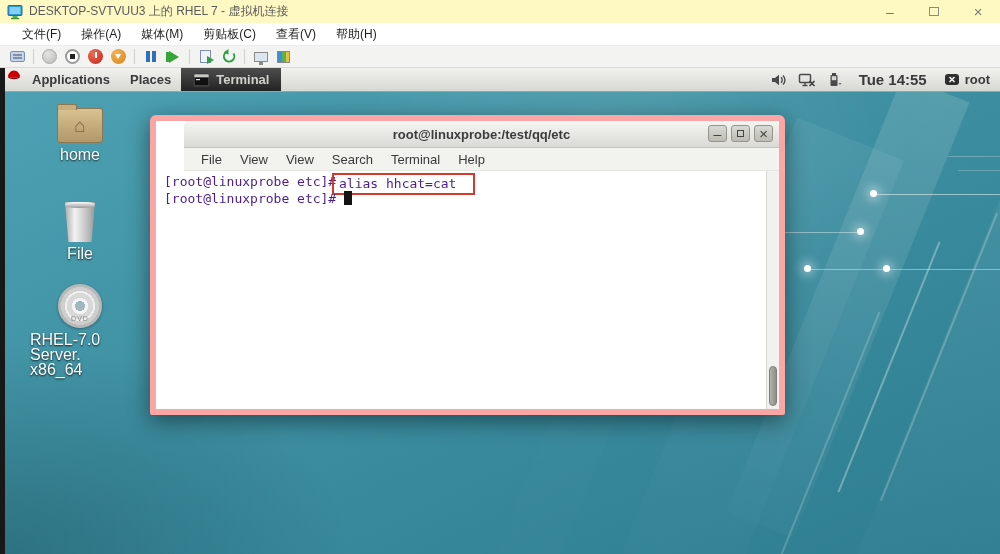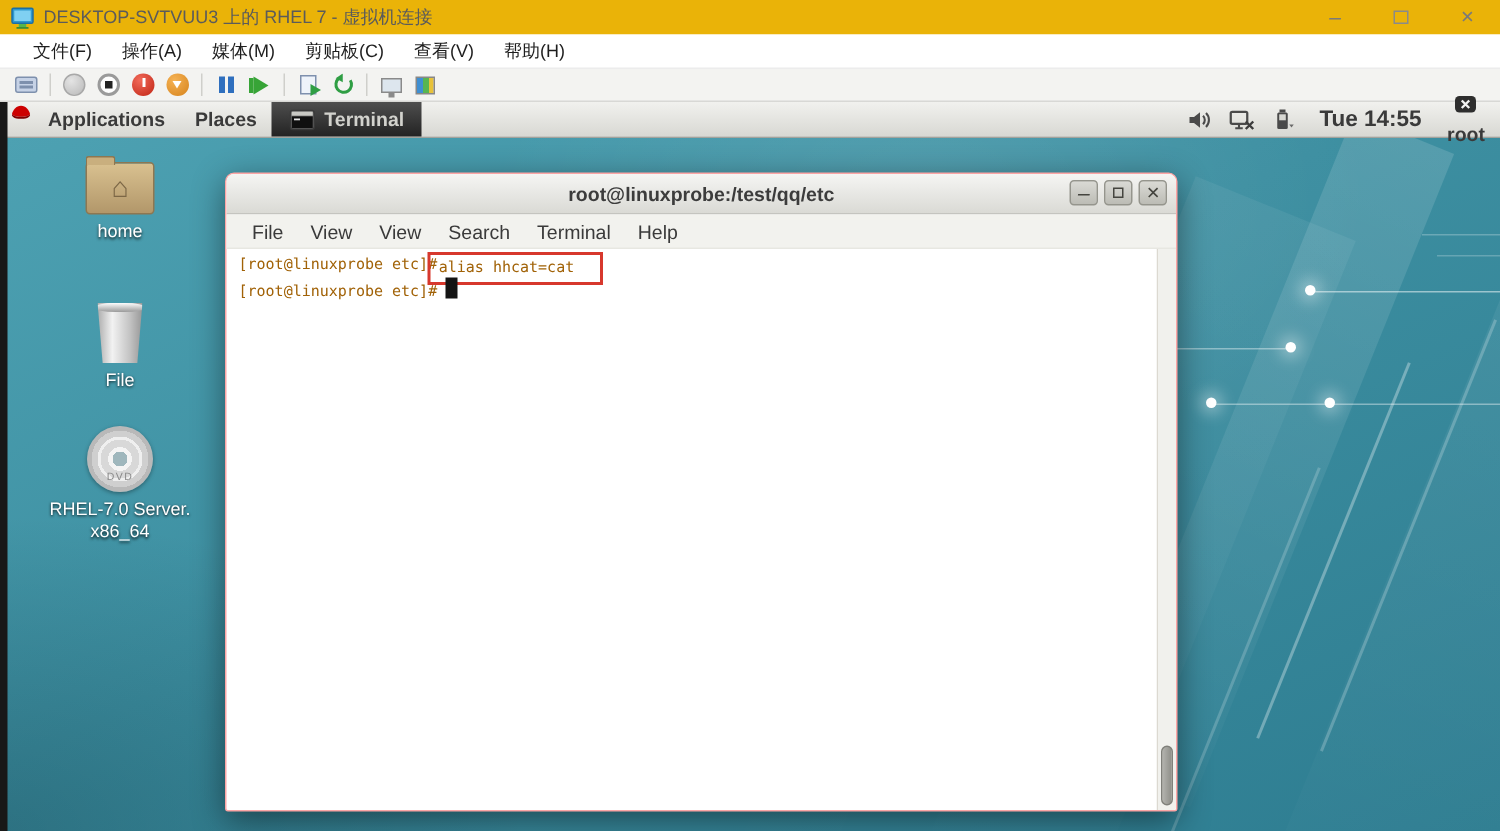--- a/index.html
+++ b/index.html
@@ -1,20 +1,20 @@
 <!DOCTYPE html>
 <html><head>
 <meta charset="utf-8">
 <style>
   * { margin:0; padding:0; box-sizing:border-box; }
   body { background:#ffffff; font-family:"Liberation Sans", sans-serif; }
   #screen { position:relative; width:1000px; height:554px; overflow:hidden; background:#fff; }
 
   
-  .titlebar { position:absolute; left:0; top:0; width:100%; height:23px; background:#eab308;
+  .titlebar { position:absolute; left:0; top:0; width:100%; height:23px; background:#fef9c3;
               display:flex; align-items:center; padding-left:7px; }
   .app-icon svg { display:block; }
   .host-title { font-size:12px; color:#5b5b5b; margin-left:6px; }
   .win-controls { position:absolute; right:0; top:0; height:23px; display:flex; }
   .wc { width:44px; height:23px; display:flex; align-items:center; justify-content:center; color:#7a7a7a; }
   .g-min::before { content:"–"; font-size:14px; }
   .g-max { width:10px; height:9px; border:1px solid #8a8a8a; display:inline-block; }
   .g-close::before { content:"×"; font-size:15px; }
 
   .menubar { position:absolute; left:0; top:23px; width:100%; height:23px; background:#ffffff;
@@ -53,75 +53,75 @@
   .gnomebar { position:absolute; left:0; top:68px; width:100%; height:24px;
               background:linear-gradient(#f1f1ee,#d8d8d3); border-bottom:1px solid #a2a29c;
               display:flex; align-items:center; z-index:8; }
   .gb-left { display:flex; align-items:flex-start; height:100%; margin-left:6px; }
   .gb-item { padding:0 10px; font-weight:700; font-size:13px; color:#3a3a3a; height:100%;
              display:flex; align-items:center; }
   .task-btn { height:100%; display:flex; align-items:center; gap:6px; padding:0 12px;
               background:linear-gradient(#4e4e4e,#232323); color:#d2d2cd; font-weight:700; font-size:13px; }
   .gb-right { margin-left:auto; display:flex; align-items:center; height:100%; gap:11px; padding-right:10px; }
   .gb-clock { font-weight:700; font-size:15px; color:#3a3a3a; padding:0 6px; }
-  .gb-user { display:flex; align-items:center; gap:5px; font-weight:700; font-size:13px; color:#3a3a3a;flex-direction:column; }
+  .gb-user { display:flex; align-items:center; gap:5px; font-weight:700; font-size:13px; color:#3a3a3a; }
 
   
   .desktop { position:absolute; left:0; top:92px; width:1000px; height:462px; overflow:hidden;
              background:
                radial-gradient(ellipse 420px 260px at 62% 8%, rgba(255,255,255,0.09), transparent 70%),
                radial-gradient(ellipse 500px 300px at 0% 100%, rgba(0,30,40,0.25), transparent 70%),
                linear-gradient(155deg, #4da1b2 0%, #3d8fa1 45%, #2e7d91 100%); }
   .vm-edge { position:absolute; left:0; top:68px; width:5px; height:486px; background:#181818; z-index:9; }
   .wp { position:absolute; pointer-events:none; }
   .stripe { background:linear-gradient(rgba(255,255,255,0.17), rgba(255,255,255,0.02)); transform:rotate(22deg); }
   .wline { height:1px; background:rgba(255,255,255,0.5); }
   .dline { width:2px; background:rgba(255,255,255,0.32); transform:rotate(22deg); }
   .dot { width:7px; height:7px; border-radius:50%; background:#fff;
          box-shadow:0 0 10px 4px rgba(255,255,255,0.38); }
 
   
   .dicon { position:absolute; width:100px; display:flex; flex-direction:column; align-items:center; z-index:3; }
-  .dicon-label { margin-top:4px; font-size:12px; color:#ffffff; text-shadow:0 1px 2px rgba(0,0,0,0.85);
-                 text-align:center; line-height:15px; }
+  .dicon-label { margin-top:4px; font-size:16px; color:#ffffff; text-shadow:0 1px 2px rgba(0,0,0,0.85);
+                 line-height:15px; }
   .folder { width:46px; height:35px; background:linear-gradient(#d9c190,#b2976a); border:1px solid #8d7751;
             border-radius:3px; position:relative; margin-top:8px;
             display:flex; align-items:center; justify-content:center; }
   .folder::before { content:""; position:absolute; left:-1px; top:-5px; width:18px; height:5px;
                     background:#c9af7e; border:1px solid #8d7751; border-bottom:none; border-radius:2px 2px 0 0; }
   .folder .house { font-size:19px; color:#7c6746; line-height:1; }
   .bucket { width:34px; height:40px; margin-top:4px;
             background:linear-gradient(90deg,#9e9e9e,#f2f2f2 35%,#c2c2c2 70%,#8d8d8d);
             clip-path:polygon(6% 0,94% 0,84% 100%,16% 100%); position:relative; }
   .bucket::before { content:""; position:absolute; left:0; top:0; width:100%; height:6px;
                     background:linear-gradient(#fdfdfd,#9a9a9a); border-radius:50%/60%; }
   .disc { width:44px; height:44px; border-radius:50%; position:relative;
           background:radial-gradient(circle, #9fb7bd 0 5px, #f4f4f4 5px 8px, #d8d8d8 8px 13px, #efefef 13px 15px,
                      #cfcfcf 15px 19px, #b9b9b9 19px 22px);
           box-shadow:0 1px 3px rgba(0,0,0,0.35); display:flex; align-items:flex-end; justify-content:center; }
   .disc-text { font-size:7px; color:#8a8a8a; margin-bottom:6px; letter-spacing:1px; }
 
   
-  .term { position:absolute; left:150px; top:115px; width:635px; height:426px; background:#ffffff;
-          border:1px solid #fca5a5; border-radius:6px 6px 2px 2px;
-          box-shadow:0 6px 22px rgba(0,0,0,0.45); z-index:6; }
+  .term { position:absolute; left:150px; top:115px; width:635px; height:300px; background:#ffffff;
+          border:6px solid #fca5a5; border-radius:6px 6px 2px 2px;
+          box-shadow:0 6px 22px rgba(0,0,0,0.45); z-index:6;padding-left:28px; }
   .term-header { height:27px; background:linear-gradient(#f5f5f3,#dadad5); border-bottom:1px solid #c4c4bf;
                  border-radius:5px 5px 0 0; position:relative;
                  display:flex; align-items:center; justify-content:center; }
   .term-title { font-weight:700; font-size:13px; color:#3c3c3c; }
   .term-btns { position:absolute; right:6px; top:4px; display:flex; gap:4px; }
   .tbtn { width:19px; height:17px; border:1px solid #95958d; border-radius:3px;
           background:linear-gradient(#dadad5,#bcbcb5); display:flex; align-items:center; justify-content:center;
           color:#45453f; font-size:11px; line-height:1; }
   .tbtn .g-max { width:7px; height:7px; border-color:#45453f; }
   .term-menubar { height:23px; background:#f2f2ee; display:flex; align-items:center; padding-left:8px;
                   border-bottom:1px solid #e7e7e1; }
   .tmenu-item { padding:0 9px; font-size:13px; color:#3a3a3a; }
   .term-body { position:absolute; left:0; top:50px; right:13px; bottom:0;
-               font-family:"DejaVu Sans Mono", monospace; font-size:10px; color:#a16207;
+               font-family:"DejaVu Sans Mono", monospace; font-size:13px; color:#4c1d95;
                padding:2px 0 0 8px; overflow:hidden; }
   .term-line { white-space:pre; line-height:17px; height:17px; }
   .cmd-highlight { display:inline-block; border:2px solid #d7382d; padding:0 17px 1px 5px;
                    margin-left:-12px; vertical-align:top; }
   .cursor { display:inline-block; width:8px; height:14px; background:#141414; vertical-align:-2px; }
   .term-scroll { position:absolute; top:50px; right:0; bottom:0; width:13px; background:#f1f1ed;
                  border-left:1px solid #dcd9d1; border-radius:0 0 2px 0; }
   .term-thumb { position:absolute; right:2px; bottom:3px; width:8px; height:40px;
                 background:linear-gradient(90deg,#b3b3ae,#8f8f89); border:1px solid #80807a; border-radius:4px; }
 </style>

